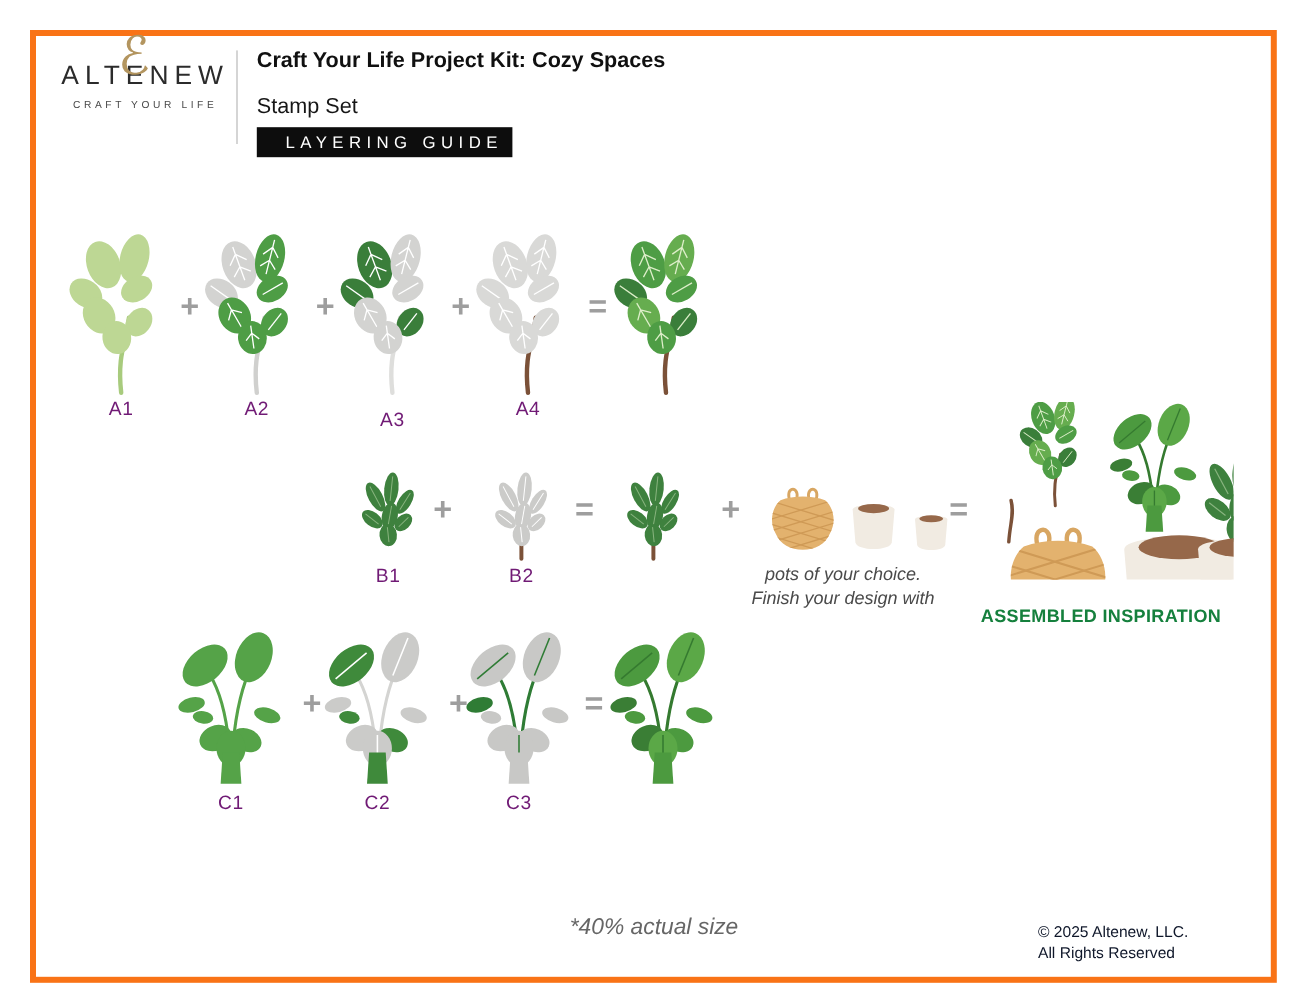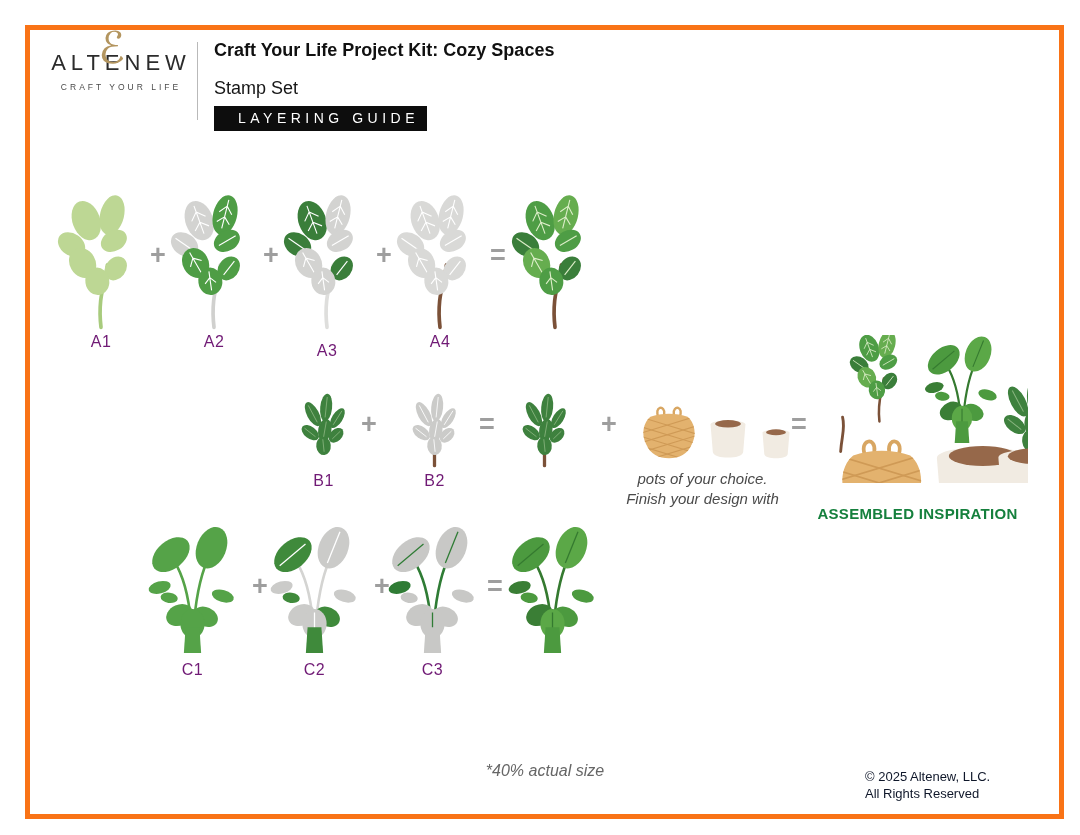--- a/index.html
+++ b/index.html
@@ -25,21 +25,21 @@
 
   
   .plant,.potsvg{position:absolute;}
   .op{position:absolute;width:24px;height:30px;color:#9e9e9e;font-size:27px;
       font-weight:600;text-align:center;line-height:30px;}
   .lbl{position:absolute;font-size:16px;color:#701a75;text-align:center;letter-spacing:0.5px;}
   .note{position:absolute;font-style:italic;font-size:15px;color:#4a4a4a;
         text-align:center;line-height:1.35;}
   .asm-title{position:absolute;font-size:15px;font-weight:bold;color:#15803d;
              text-align:center;letter-spacing:0.3px;}
-  .foot-center{position:absolute;font-style:italic;font-size:16px;color:#666666;text-align:center;}
+  .foot-center{position:absolute;font-style:italic;font-size:19px;color:#666666;text-align:center;}
   .foot-right{position:absolute;font-size:13px;color:#0f172a;text-align:left;line-height:1.3;}
 
   
   .fig-a1{--f1:#bdd794;--f2:#bdd794;--f3:#bdd794;--f4:#bdd794;--f5:#bdd794;--f6:#bdd794;--f7:#bdd794;--stem:#a8cb7d;--v:transparent;}
   .fig-a2{--f1:#d3d3d1;--f2:#4e9d45;--f3:#d3d3d1;--f4:#4e9d45;--f5:#4e9d45;--f6:#4e9d45;--f7:#4e9d45;--stem:#d0d0ce;--v:#ffffff;}
   .fig-a3{--f1:#3a7e3a;--f2:#d3d3d1;--f3:#3a7e3a;--f4:#d3d3d1;--f5:#d3d3d1;--f6:#3a7e3a;--f7:#d3d3d1;--stem:#dededc;--v:#ffffff;}
   .fig-a4{--f1:#d9d9d7;--f2:#d9d9d7;--f3:#d9d9d7;--f4:#d9d9d7;--f5:#d9d9d7;--f6:#d9d9d7;--f7:#d9d9d7;--stem:#7b5138;--v:#ffffff;}
   .fig-final{--f1:#4e9d45;--f2:#66ad4f;--f3:#3a7e3a;--f4:#4e9d45;--f5:#66ad4f;--f6:#3a7e3a;--f7:#4e9d45;--stem:#7b5138;--v:#ddeec9;}
 
   

